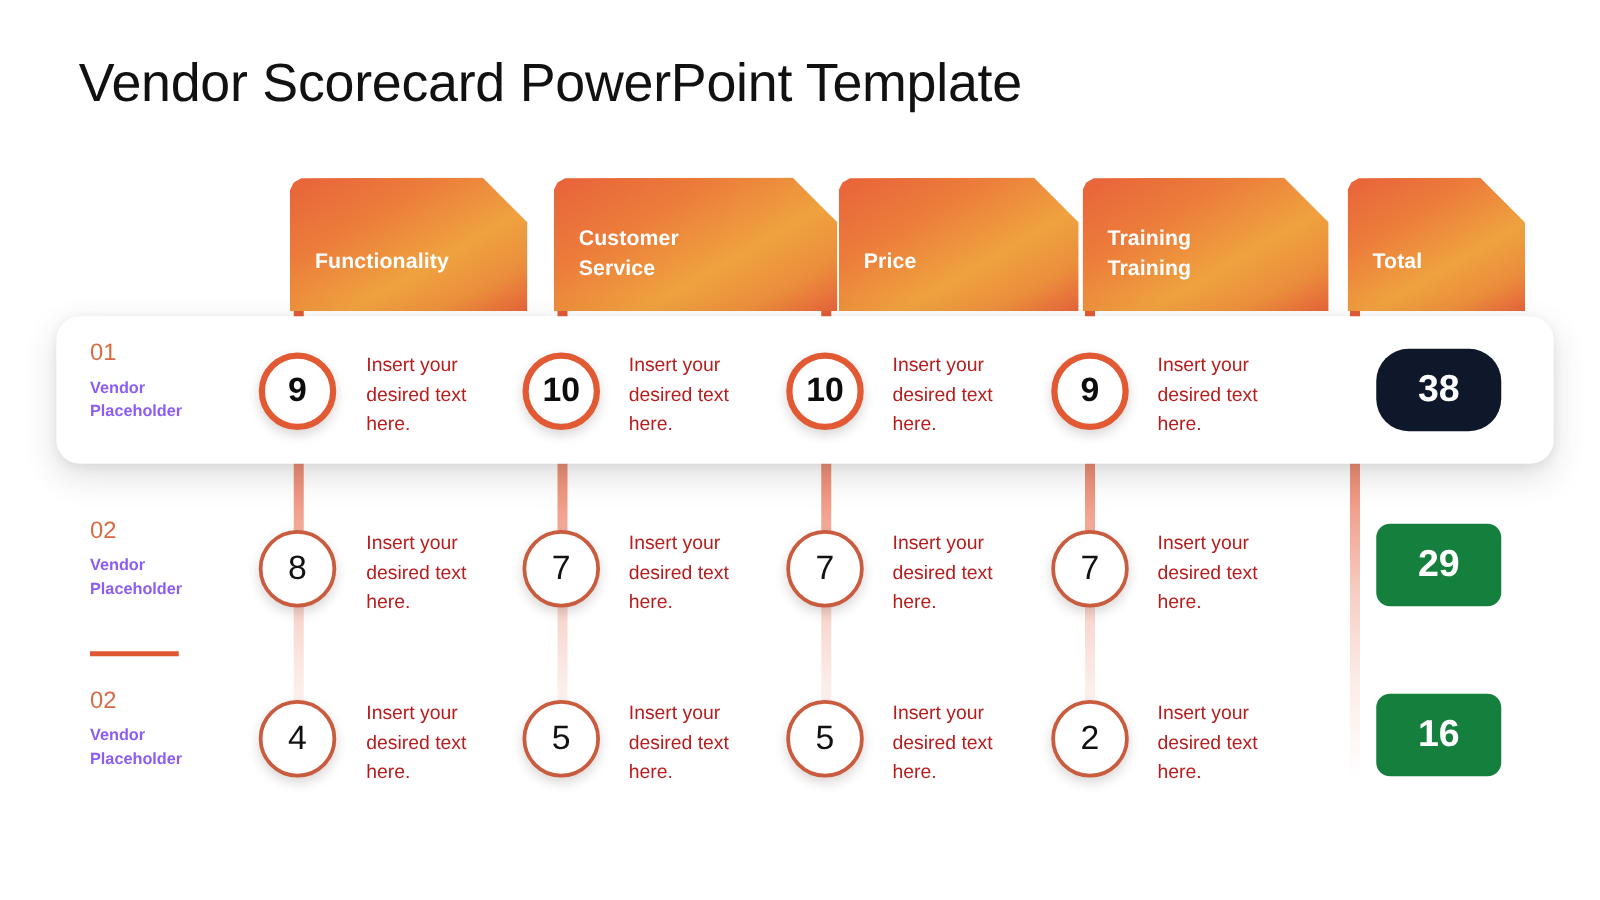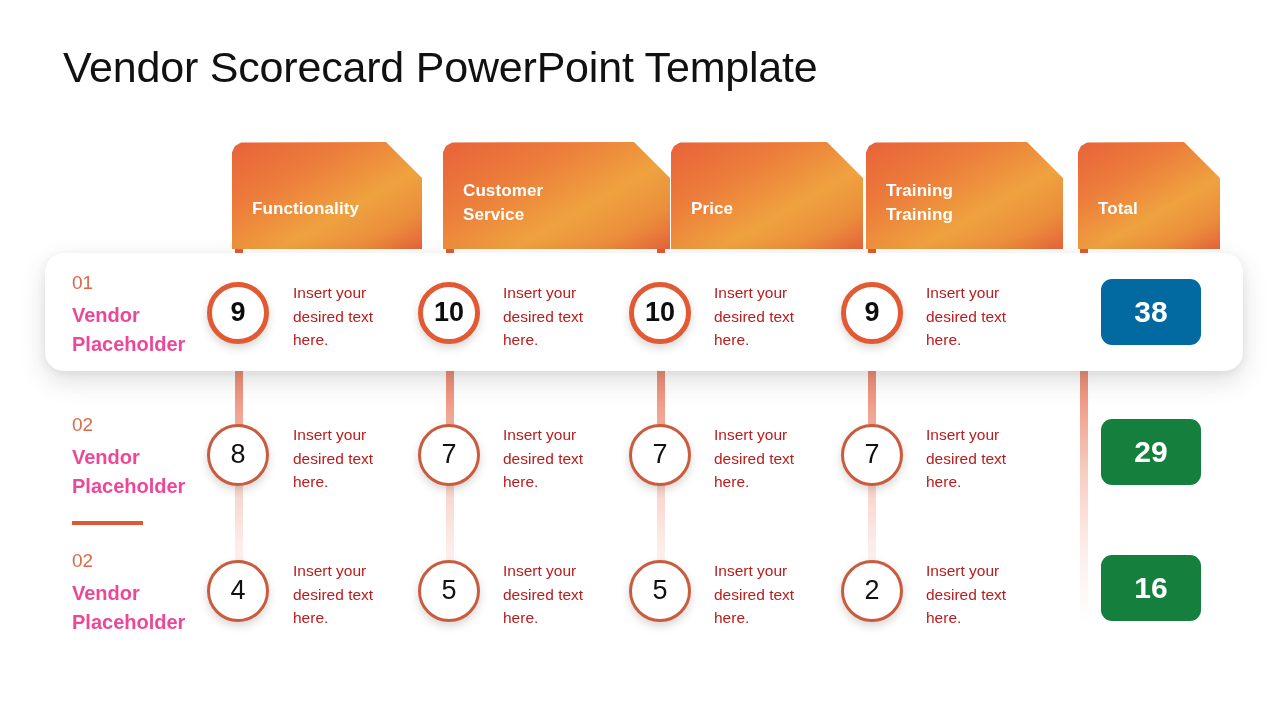--- a/index.html
+++ b/index.html
@@ -112,23 +112,23 @@
     width: 150px;
   }
   .vendor-num {
     font-size: 19px;
     color: #d96a44;
     font-weight: 400;
     line-height: 1.2;
     margin-bottom: 6px;
   }
   .vendor-name {
-    font-size: 20px;
+    font-size: 13px;
     font-weight: bold;
-    color: #ec4899;
+    color: #8b5cf6;
     line-height: 1.45;
   }
 
   .score-circle {
     position: absolute;
     width: 62px;
     height: 62px;
     border-radius: 50%;
     background: #ffffff;
     display: flex;
@@ -165,21 +165,21 @@
     width: 100px;
     height: 66px;
     border-radius: 11px;
     display: flex;
     align-items: center;
     justify-content: center;
     color: #ffffff;
     font-size: 30px;
     font-weight: bold;
   }
-  .total-badge.accent { background: #0369a1; }
+  .total-badge.accent { background: #0f172a; border-radius: 26px; }
   .total-badge.dark   { background: #15803d; }
 
   .row-divider {
     position: absolute;
     left: 72px;
     top: 521px;
     width: 71px;
     height: 4px;
     background: #dd5833;
   }

